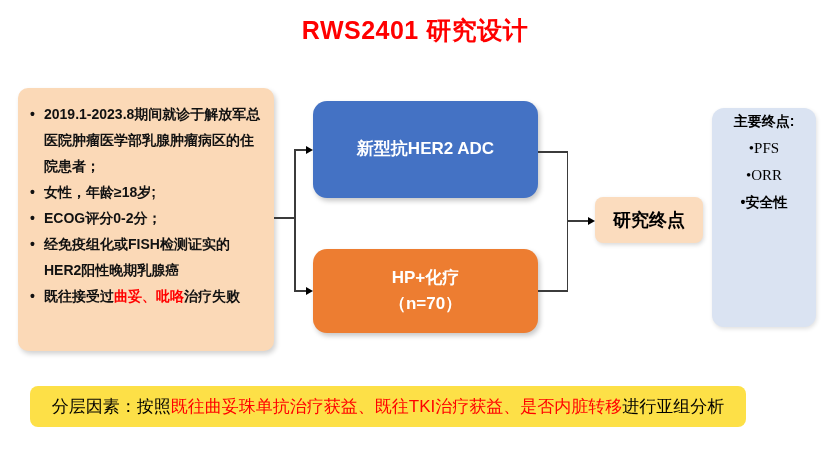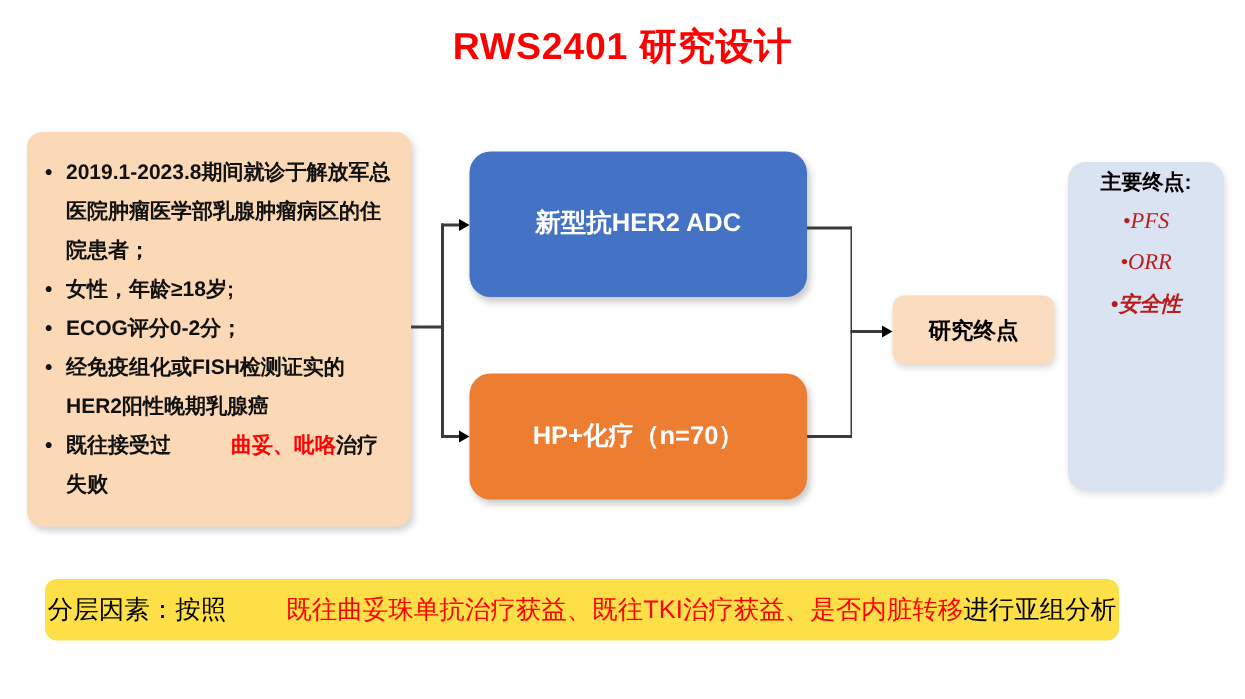--- a/index.html
+++ b/index.html
@@ -37,29 +37,30 @@
     font-weight: bold;
     color: #111111;
     line-height: 26px;
   }
   .bullet-marker {
     flex: 0 0 14px;
     text-align: left;
     font-weight: bold;
   }
   .bullet-text { flex: 1; }
-  .red-text { color: #ff0000; margin-left: 40px; }
+  .red-text { color: #ff0000; }
   
   .arm-box {
     position: absolute;
     left: 313px;
     width: 225px;
     border-radius: 14px;
     box-shadow: 2px 3px 5px rgba(0,0,0,0.22);
     display: flex;
+    flex-direction: column;
     align-items: center;
     justify-content: center;
     color: #ffffff;
     font-size: 17px;
     font-weight: bold;
     line-height: 1.55;
     text-align: center;
   }
   .arm-top { top: 101px; height: 97px; background: #4472c4; }
   .arm-bottom { top: 249px; height: 84px; background: #ed7d31; }
@@ -67,21 +68,21 @@
   .endpoint-box {
     position: absolute;
     left: 595px; top: 197px;
     width: 108px; height: 46px;
     background: #fbdcbe;
     border-radius: 8px;
     box-shadow: 1px 2px 4px rgba(0,0,0,0.15);
     display: flex;
     align-items: center;
     justify-content: center;
-    font-size: 15px;
+    font-size: 18px;
     font-weight: bold;
     color: #000000;
   }
   
   .endpoints-panel {
     position: absolute;
     left: 712px; top: 108px;
     width: 104px; height: 219px;
     background: #dae3f2;
     border-radius: 12px;
@@ -91,23 +92,22 @@
   }
   .ep-label {
     font-size: 14px;
     font-weight: bold;
     color: #000000;
     line-height: 27px;
   }
   .ep-item {
     font-family: "Liberation Serif", serif;
     font-size: 15px;
-    color: #b91c1c;
+    color: #000000;
     line-height: 27px;
-    font-style: italic;
   }
   .ep-item-cjk {
     font-family: "Liberation Sans", sans-serif;
     font-size: 14px;
     font-weight: bold;
   }
   
   .strat-bar {
     position: absolute;
     left: 30px; top: 386px;

